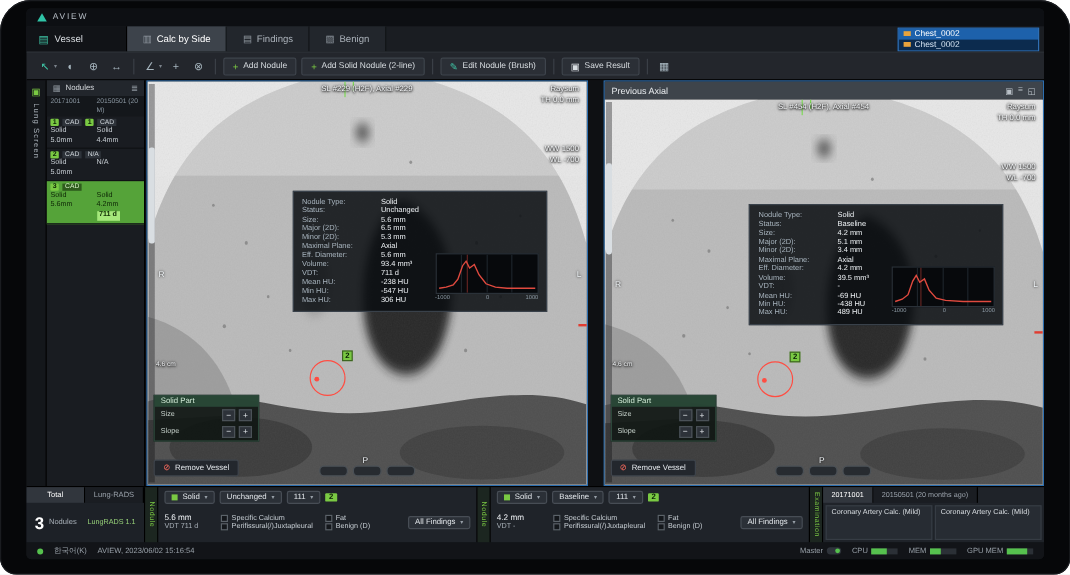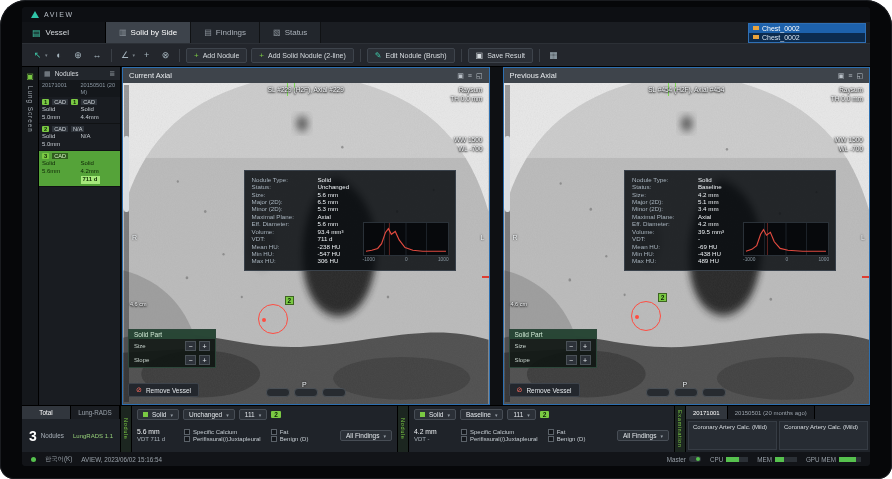--- a/index.html
+++ b/index.html
@@ -155,29 +155,29 @@
       <span class="appname">AVIEW</span>
     </div>
 
     <div class="tabbar">
       <div class="reading">
         <span class="micon">▤</span>
         <span>Vessel</span>
       </div>
       <div class="tab active">
         <span class="ticon">▥</span>
-        <span>Solid by Side</span>
+        <span>Calc by Side</span>
       </div>
       <div class="tab">
         <span class="ticon">▤</span>
         <span>Findings</span>
       </div>
       <div class="tab">
         <span class="ticon">▧</span>
-        <span>Status</span>
+        <span>Benign</span>
       </div>
       <div class="tabspacer"></div>
       <div class="patientbox">
         <div class="pline first">
           <span class="pfold"></span>
           <span>Chest_0002</span>
         </div>
         <div class="pline">
           <span class="pfold"></span>
           <span>Chest_0002</span>
@@ -281,28 +281,20 @@
             <div class="ncell">
                 <div>Solid</div>
                 <div>5.6mm</div>
               </div>
             <div class="ncell"><div>Solid</div><div>4.2mm</div><span class="nvdt">711 d</span></div>
           </div>
         </div>
       </div>
 
       <section class="viewer">
-        <div class="vheader">
-          <span class="vtitle">Current Axial</span>
-          <span class="vhicons">
-            <span class="vhicon">▣</span>
-            <span class="vhicon">≡</span>
-            <span class="vhicon">◱</span>
-          </span>
-        </div>
         <div class="vimage">
           <svg class="ct" viewBox="0 0 400 300" preserveAspectRatio="none">
             <defs>
               <filter id="noiseA">
                   <feTurbulence type="fractalNoise" baseFrequency="0.9" numOctaves="2"></feTurbulence>
                   <feColorMatrix type="matrix" values="0 0 0 0 0.25  0 0 0 0 0.25  0 0 0 0 0.25  0 0 0 0.22 0"></feColorMatrix>
                 </filter>
               <filter id="blurA" x="-30%" y="-30%" width="160%" height="160%">
                   <feGaussianBlur stdDeviation="4"></feGaussianBlur>
                 </filter>

